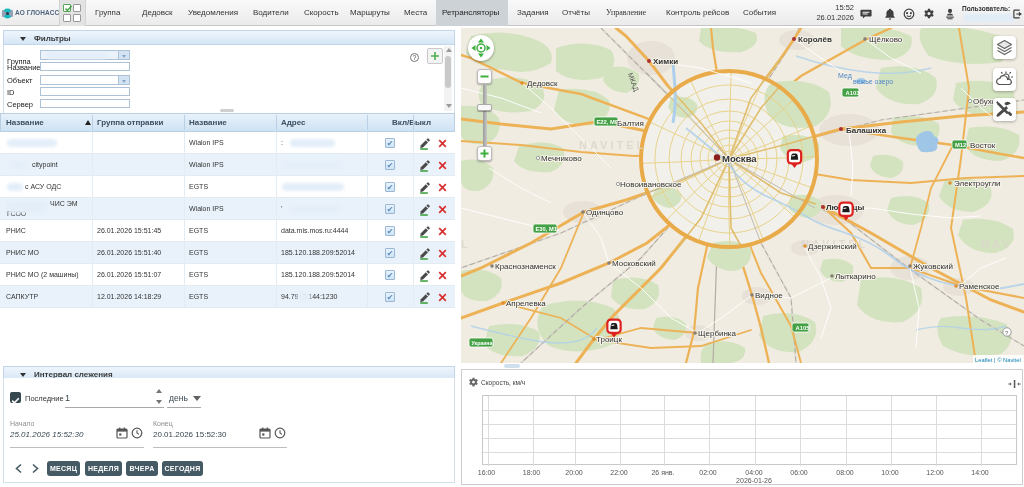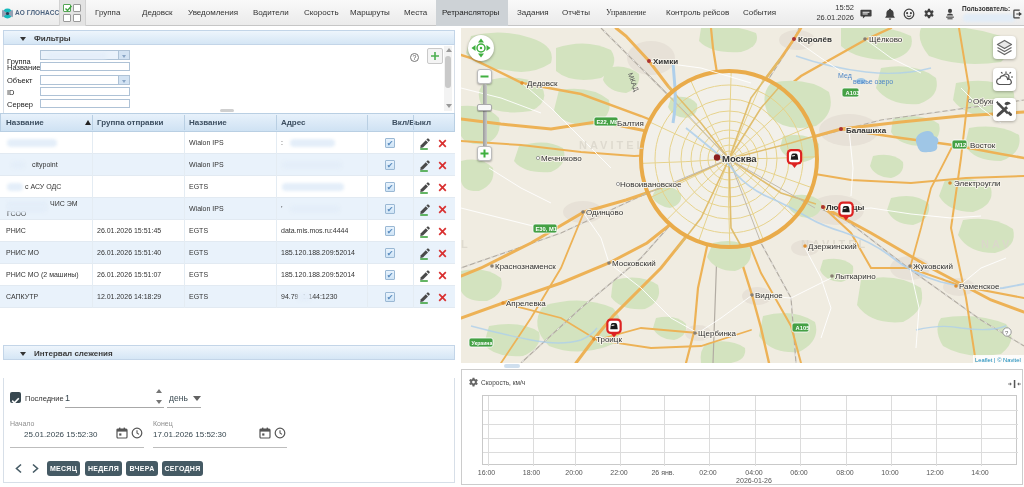--- a/index.html
+++ b/index.html
@@ -335,42 +335,42 @@
         <path d="M1.8 8.2 L6.8 3.2 L9 5.4 L4 10.4 L1.2 11 Z" fill="#4a4a4a"></path>
         <path d="M7.4 2.6 L8.4 1.6 Q8.9 1.2 9.4 1.6 L10.6 2.8 Q11 3.3 10.6 3.8 L9.6 4.8 Z" fill="#4a4a4a"></path>
         <rect x="1.2" y="11.2" width="7.6" height="1.6" fill="#3fa33f"></rect>
       </svg>
       <svg class="abs" style="left:438px;top:7px;" width="9" height="9">
         <path d="M1.2 1.2 7.8 7.8 M7.8 1.2 1.2 7.8" stroke="#d93030" stroke-width="1.7"></path>
       </svg>
     </div>
   </div>
 
-<div class="phead" style="top:345px;padding-left:36px;">
+<div class="phead" style="top:366px;padding-left:36px;">
     <i class="tri"></i>
     <span>Интервал слежения</span>
   </div>
 <div class="abs" style="left:3px;top:378px;width:452px;height:105px;background:#fff;border:1px solid #d7dfe8;border-top:none;"></div>
 <div class="abs" style="left:10px;top:392px;width:11px;height:11px;background:#37474f;border-radius:2px;">
   <svg width="11" height="11">
       <path d="M2.2 5.6 4.4 7.8 8.8 3.2" stroke="#fff" stroke-width="1.6" fill="none"></path>
     </svg>
 </div>
 <div class="abs" style="left:25px;top:394px;font-size:7.5px;color:#333;">Последние</div>
 <div class="abs" style="left:65px;top:393px;font-size:9px;color:#37474f;">1</div>
 <div class="uline" style="left:65px;top:407px;width:99px;"></div>
 <div class="abs" style="left:156px;top:389px;width:0;height:0;border-left:3.5px solid transparent;border-right:3.5px solid transparent;border-bottom:4px solid #757575;"></div>
 <div class="abs" style="left:156px;top:400px;width:0;height:0;border-left:3.5px solid transparent;border-right:3.5px solid transparent;border-top:4px solid #757575;"></div>
 <div class="abs" style="left:169px;top:393px;font-size:8.5px;color:#37474f;">день</div>
 <div class="abs" style="left:193px;top:396px;width:0;height:0;border-left:4px solid transparent;border-right:4px solid transparent;border-top:5px solid #616161;"></div>
 <div class="uline" style="left:167px;top:407px;width:34px;"></div>
 <div class="mlab" style="left:10px;top:420px;">Начало</div>
-<div class="mval" style="left:24px;top:430px;">25.01.2026 15:52:30</div>
+<div class="mval" style="left:10px;top:430px;font-style:italic;">25.01.2026 15:52:30</div>
 <div class="mlab" style="left:153px;top:420px;">Конец</div>
-<div class="mval" style="left:153px;top:430px;">17.01.2026 15:52:30</div>
+<div class="mval" style="left:153px;top:430px;">20.01.2026 15:52:30</div>
 <svg class="abs" style="left:116px;top:427px;" width="12" height="12" viewBox="0 0 12 12">
     <rect x="1" y="2" width="10" height="9" rx="1" fill="none" stroke="#555" stroke-width="1.2"></rect>
     <rect x="1" y="2" width="10" height="2.6" fill="#555"></rect>
     <rect x="3" y="0.6" width="1.4" height="2.4" fill="#555"></rect>
     <rect x="7.6" y="0.6" width="1.4" height="2.4" fill="#555"></rect>
     <rect x="3.2" y="6.4" width="2.2" height="2.2" fill="#555"></rect>
   </svg>
 <svg class="abs" style="left:131px;top:427px;" width="12" height="12" viewBox="0 0 12 12">
     <circle cx="6" cy="6" r="4.8" fill="none" stroke="#555" stroke-width="1.2"></circle>
     <path d="M6 3.2V6l2 1.4" stroke="#555" stroke-width="1.1" fill="none"></path>

